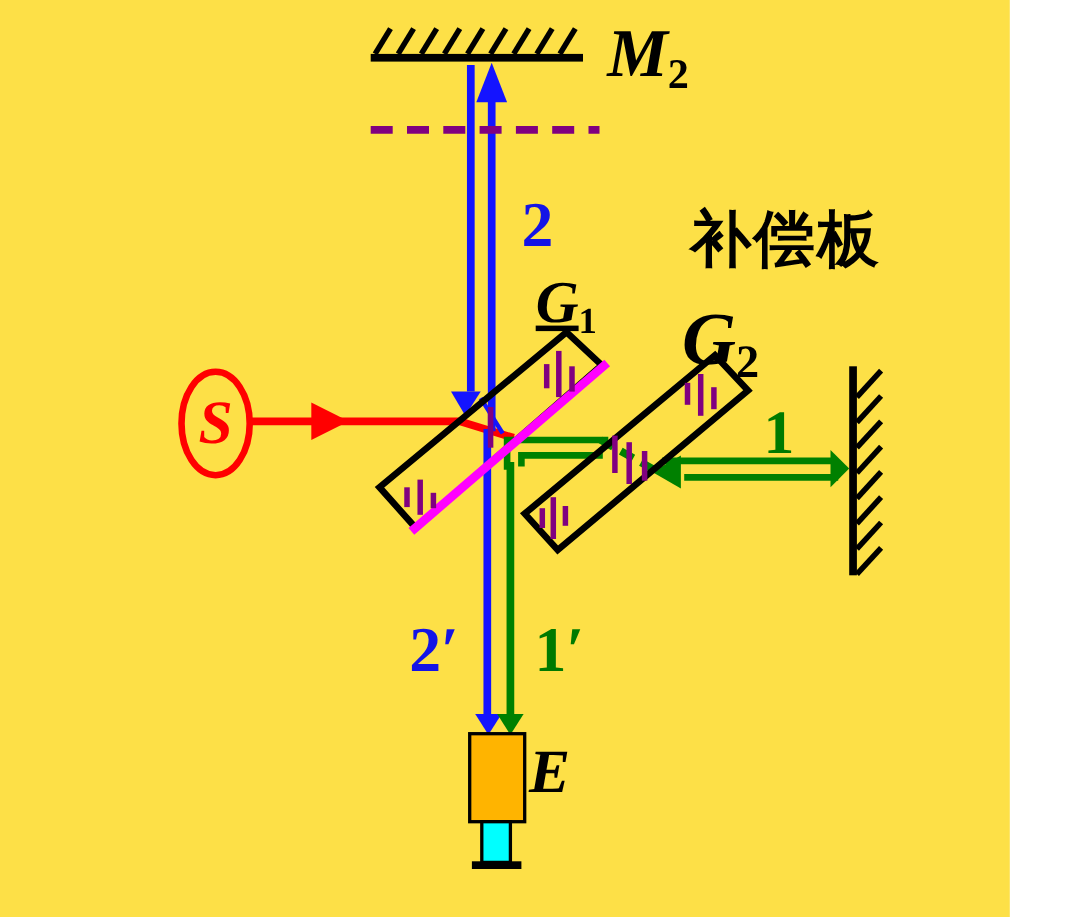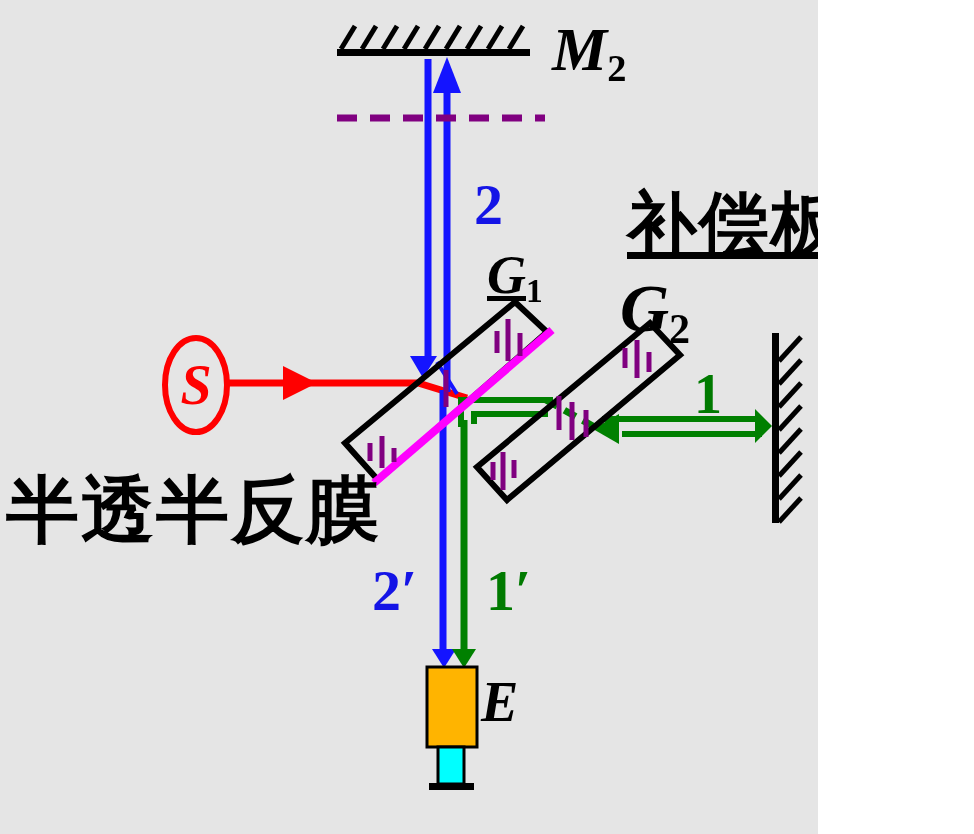--- a/index.html
+++ b/index.html
@@ -1,16 +1,16 @@
 <!DOCTYPE html>
 <html><head>
 <meta charset="utf-8">
 <style>
   html,body{margin:0;padding:0;background:#fff;}
-  .canvas{position:relative;width:818px;height:834px;background:#e5e5e5;overflow:hidden;
+  .canvas{position:relative;width:918px;height:834px;background:#fde047;overflow:hidden;
           font-family:"Liberation Serif", serif;}
   .diagram-svg{position:absolute;left:0;top:0;}
   .lbl{position:absolute;line-height:1;white-space:nowrap;font-weight:bold;}
   .serif-it{font-style:italic;}
   .lbl .sub{font-size:0.62em;font-style:normal;display:inline-block;transform:translateY(0.28em);}
   .c-black{color:#000000;}
   .c-blue{color:#1414e6;}
   .c-green{color:#007a00;}
   .c-red{color:#ff0000;}
   .cjk{font-weight:bold;letter-spacing:2px;color:#000;}
@@ -120,38 +120,37 @@
     </g>
   </svg>
 
   <div class="lbl serif-it c-black" style="left:552px;top:18px;font-size:62px;">
     <span>M</span><span class="sub">2</span>
   </div>
 
 
   <div class="lbl c-blue" style="left:474px;top:176px;font-size:58px;">2</div>
 
-  <div class="lbl cjk" style="left:627px;top:190px;font-size:70px;text-decoration:underline;">补偿板</div>
+  <div class="lbl cjk" style="left:627px;top:190px;font-size:56px;">补偿板</div>
 
   <div class="lbl serif-it c-black" style="left:487px;top:248px;font-size:54px;text-decoration:underline;">
     <span>G</span><span class="sub">1</span>
   </div>
 
   <div class="lbl serif-it c-black" style="left:620px;top:274px;font-size:68px;">
     <span>G</span><span class="sub">2</span>
   </div>
 
 
   <div class="lbl c-green" style="left:694px;top:366px;font-size:56px;">1</div>
 
   <div class="lbl serif-it c-red src-box" style="left:163px;top:338px;width:66px;height:94px;font-size:56px;">
       <span>S</span>
     </div>
 
-  <div class="lbl cjk" style="left:6px;top:474px;font-size:73px;">半透半反膜</div>
 
   <div class="lbl c-blue" style="left:372px;top:562px;font-size:58px;">2′</div>
 
   <div class="lbl c-green" style="left:486px;top:562px;font-size:58px;">1′</div>
 
   <div class="lbl serif-it c-black" style="left:481px;top:674px;font-size:56px;">E</div>
 
 </div>
 
 </body></html>

